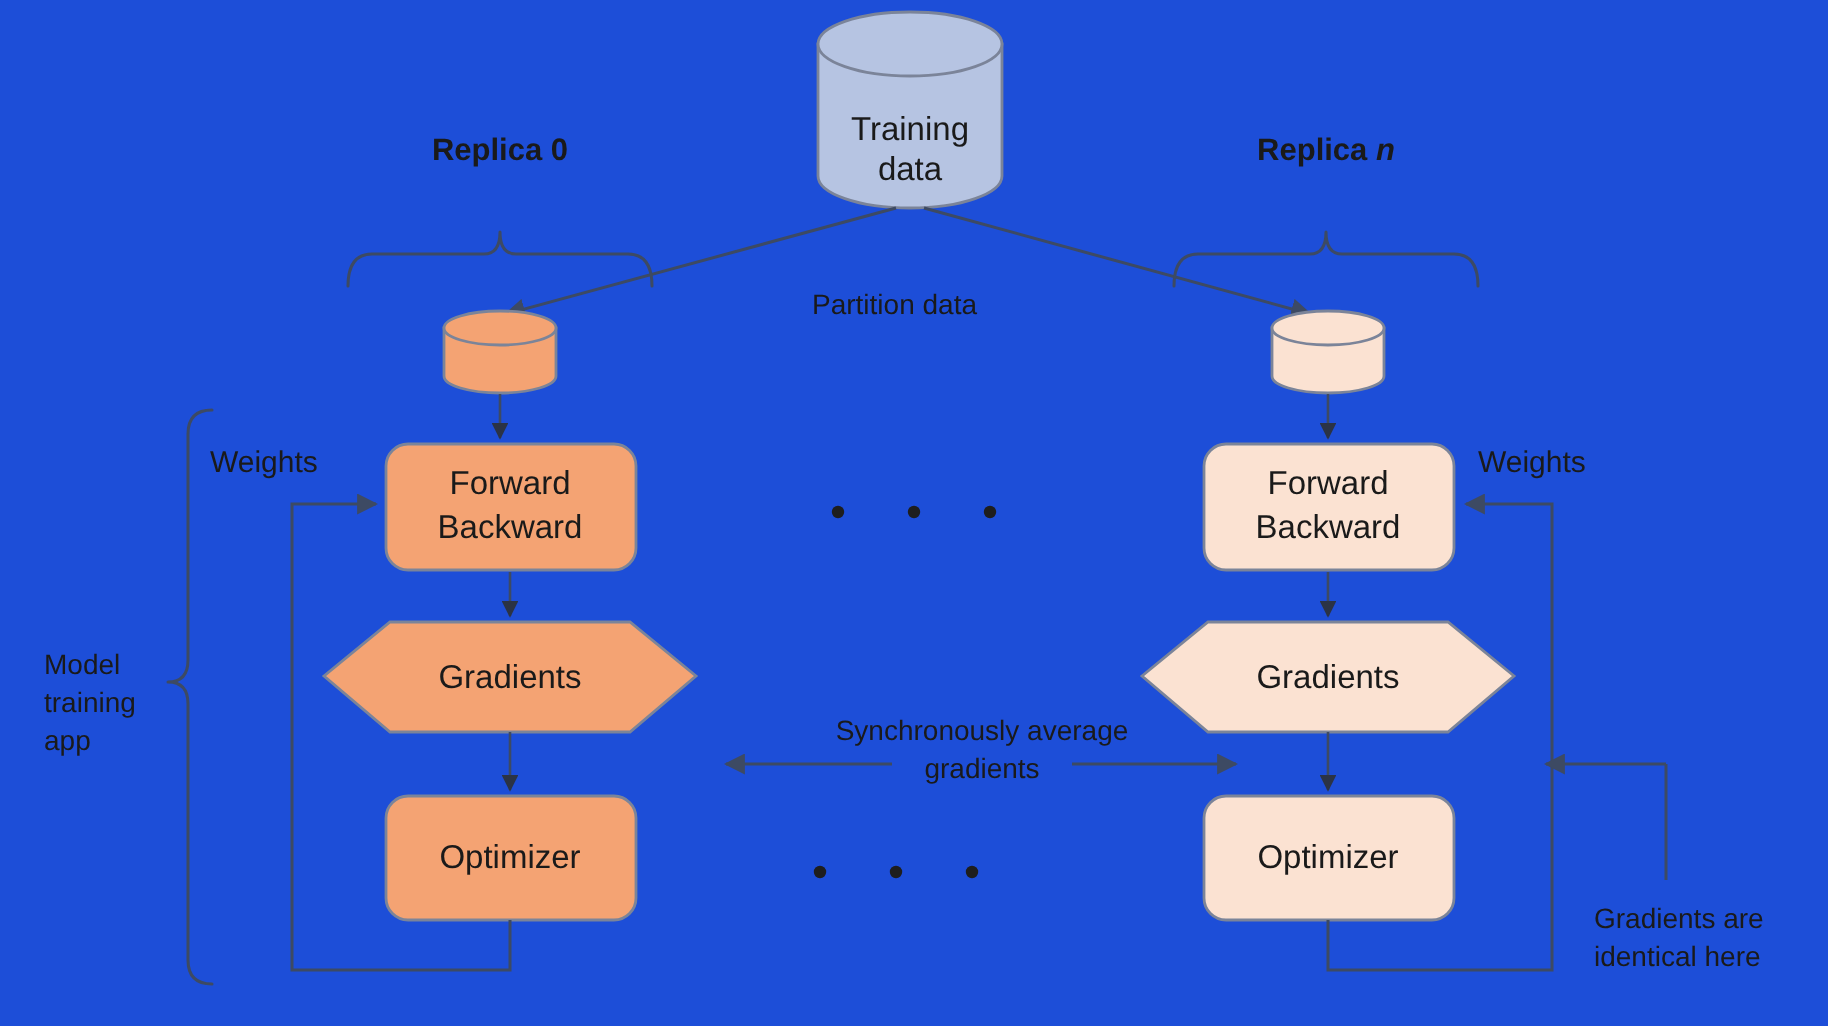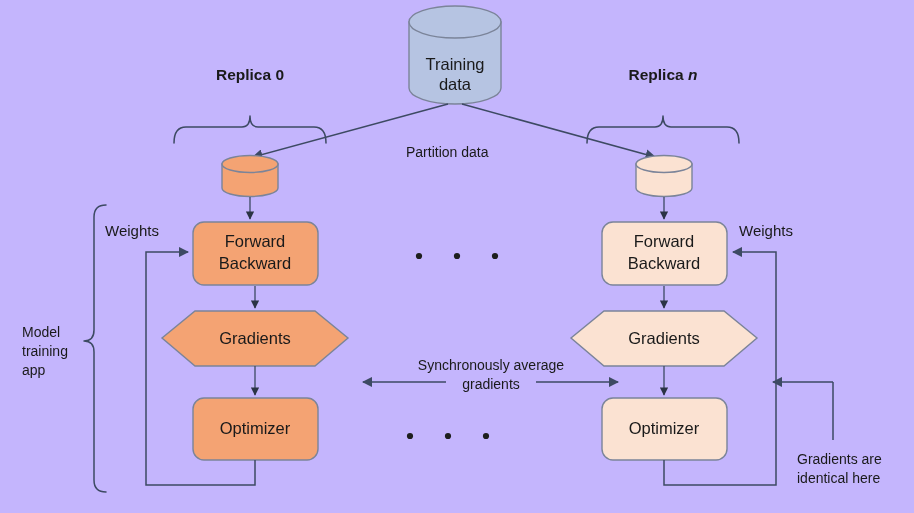--- a/index.html
+++ b/index.html
@@ -7,21 +7,21 @@
     padding: 0;
     background: #ffffff;
   }
   body {
     font-family: "Liberation Sans", sans-serif;
   }
   #canvas {
     position: relative;
     width: 914px;
     height: 513px;
-    background: #c4b5fd;
+    background: #1d4ed8;
     overflow: hidden;
   }
   #diagram-svg {
     position: absolute;
     left: 0;
     top: 0;
     width: 914px;
     height: 513px;
   }
   .node-label {

